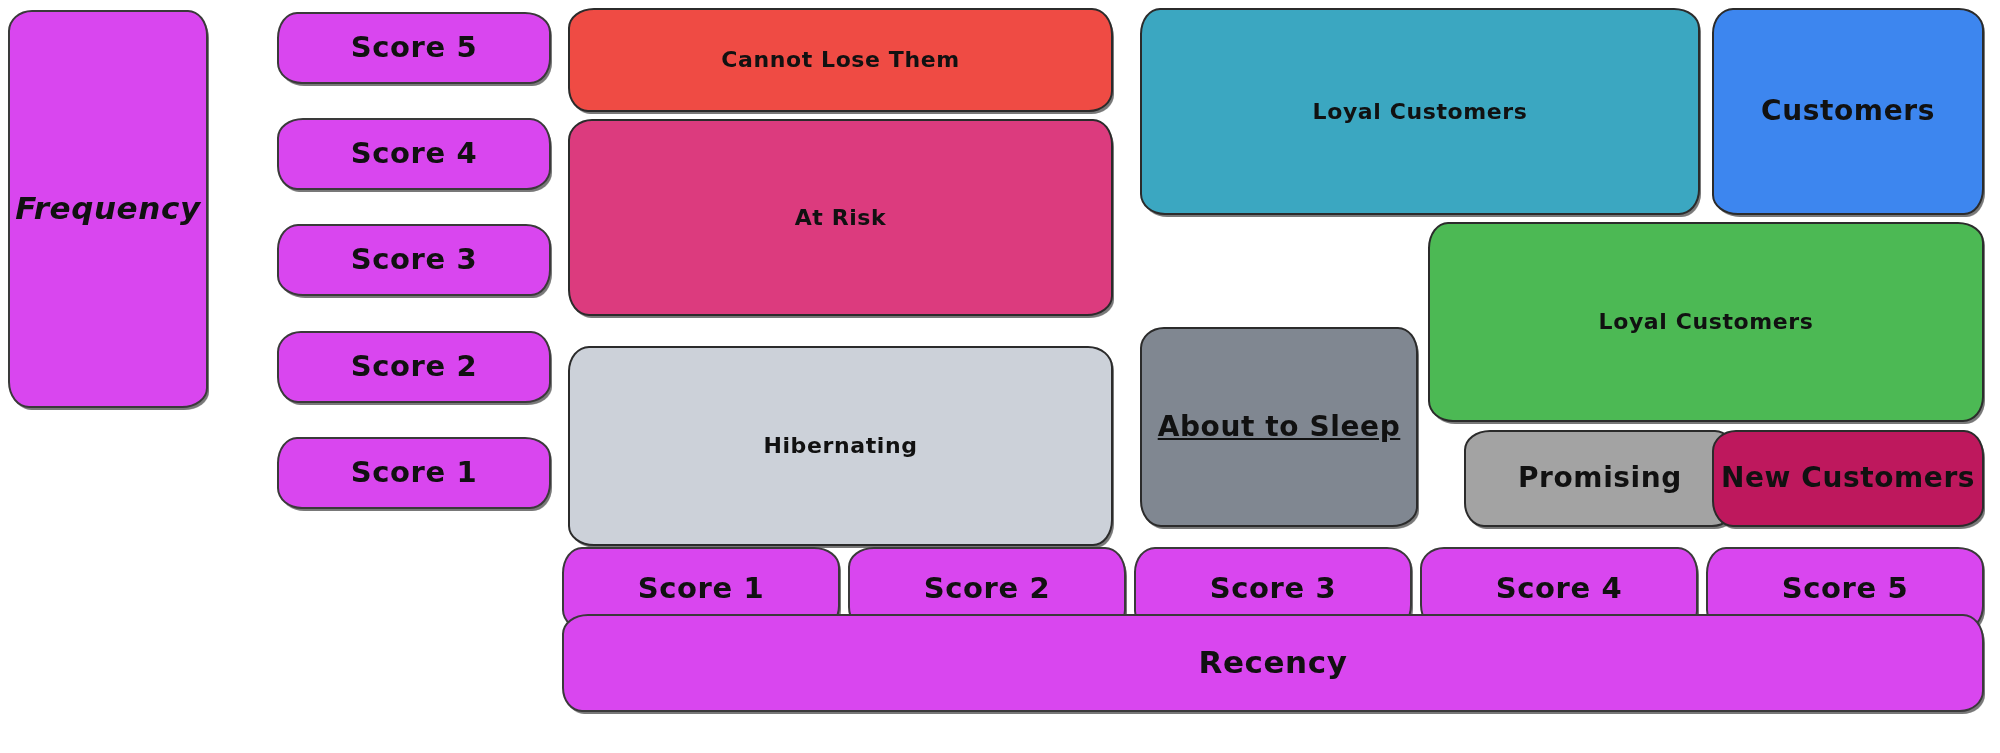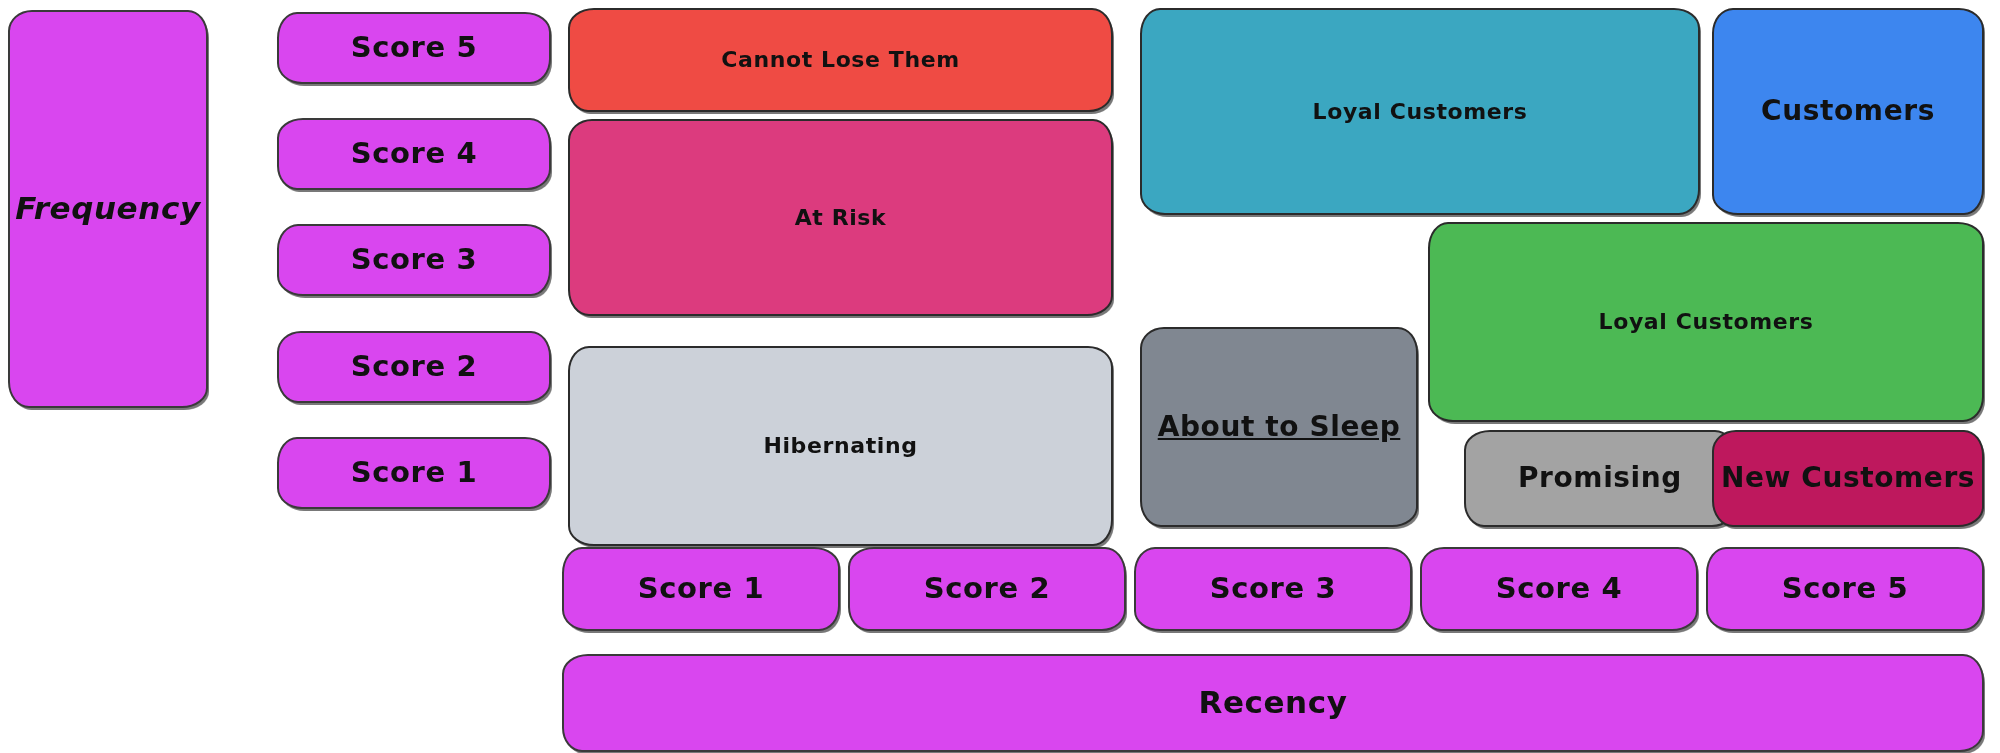--- a/index.html
+++ b/index.html
@@ -110,15 +110,15 @@
   <div class="box plain j2 score-label" style="left:562px; top:547px; width:278px; height:84px;">Score 1</div>
 
   <div class="box plain j3 score-label" style="left:848px; top:547px; width:278px; height:84px;">Score 2</div>
 
   <div class="box plain j4 score-label" style="left:1134px; top:547px; width:278px; height:84px;">Score 3</div>
 
   <div class="box plain j1 score-label" style="left:1420px; top:547px; width:278px; height:84px;">Score 4</div>
 
   <div class="box plain j2 score-label" style="left:1706px; top:547px; width:278px; height:84px;">Score 5</div>
 
-  <div class="box plain j3 axis-label" style="left:562px; top:654px; width:1422px; height:98px;">Recency</div>
+  <div class="box plain j3 axis-label" style="left:562px; top:614px; width:1422px; height:98px;">Recency</div>
 
 </div>
 
 </body></html>

